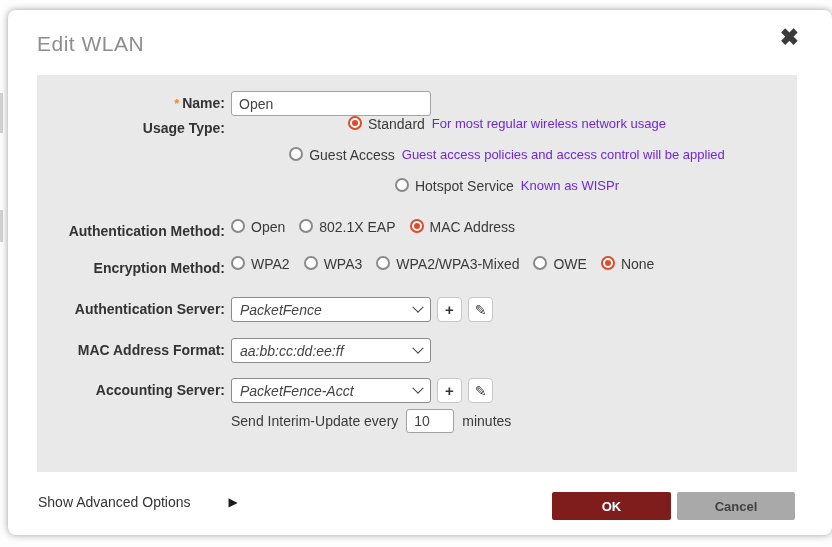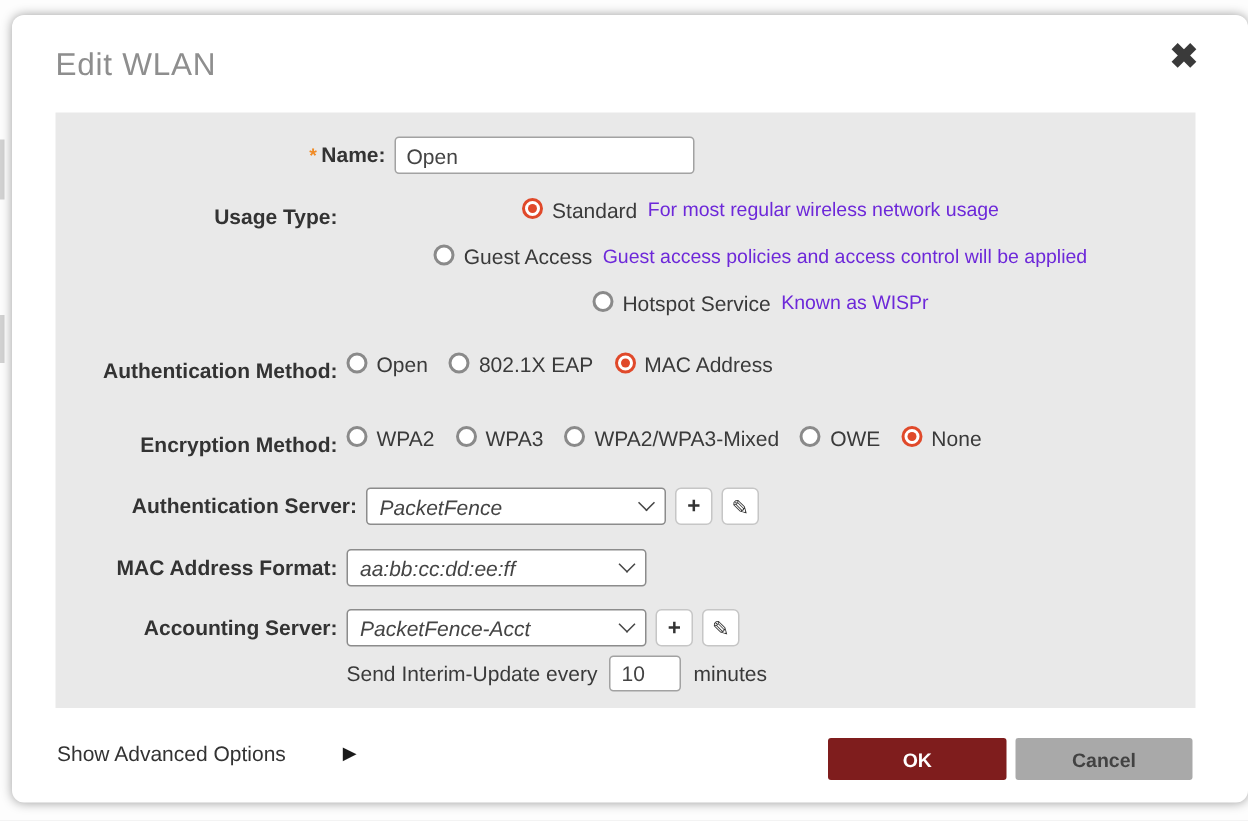--- a/index.html
+++ b/index.html
@@ -95,21 +95,21 @@
 
 <div class="edge-strip s1"></div>
 <div class="edge-strip s2"></div>
 
 <div class="modal">
   <div class="modal-title">Edit WLAN</div>
   <span class="close">✖</span>
 
   <div class="panel">
 
-    <div class="row" style="margin-bottom:16px;padding-left:32px;">
+    <div class="row" style="">
       <div class="lbl"><span class="req">*</span><span>Name:</span></div>
       <div class="field">
         <input class="txt-input" type="text" value="Open" style="">
       </div>
     </div>
 
     <div class="row" style="margin-bottom:16px;">
       <div class="lbl">Usage Type:</div>
       <div class="field radio-col">
         <label class="radio-item">
@@ -123,21 +123,21 @@
           <span class="hint">Guest access policies and access control will be applied</span>
         </label>
         <label class="radio-item">
           <span class="radio"></span>
           <span class="rlabel">Hotspot Service</span>
           <span class="hint">Known as WISPr</span>
         </label>
       </div>
     </div>
 
-    <div class="row" style="margin-bottom:24px;">
+    <div class="row" style="margin-bottom:12px;">
       <div class="lbl">Authentication Method:</div>
       <div class="field">
         <label class="radio-item">
           <span class="radio"></span>
           <span class="rlabel">Open</span>
         </label>
         <label class="radio-item">
           <span class="radio"></span>
           <span class="rlabel">802.1X EAP</span>
         </label>
@@ -167,21 +167,21 @@
           <span class="radio"></span>
           <span class="rlabel">OWE</span>
         </label>
         <label class="radio-item">
           <span class="radio selected"></span>
           <span class="rlabel">None</span>
         </label>
       </div>
     </div>
 
-    <div class="row" style="margin-bottom:16px;padding-left:13px;">
+    <div class="row" style="margin-bottom:16px;">
       <div class="lbl">Authentication Server:</div>
       <div class="field">
         <div class="select">
           <span class="sel-value">PacketFence</span>
           <span class="chev"></span>
         </div>
         <button class="mini">+</button>
         <button class="mini pencil">✎</button>
       </div>
     </div>

